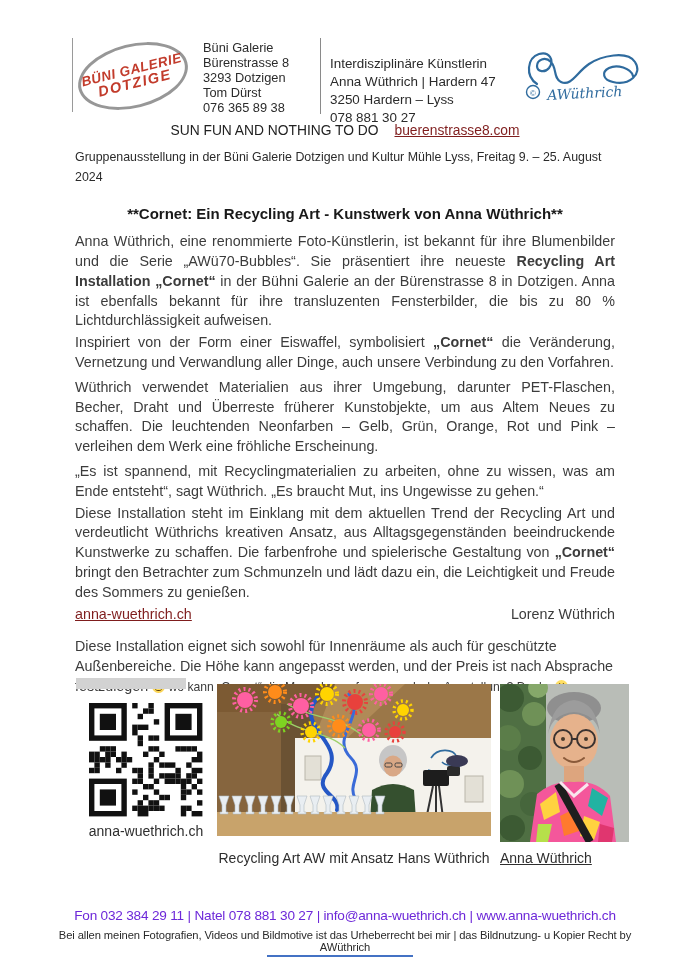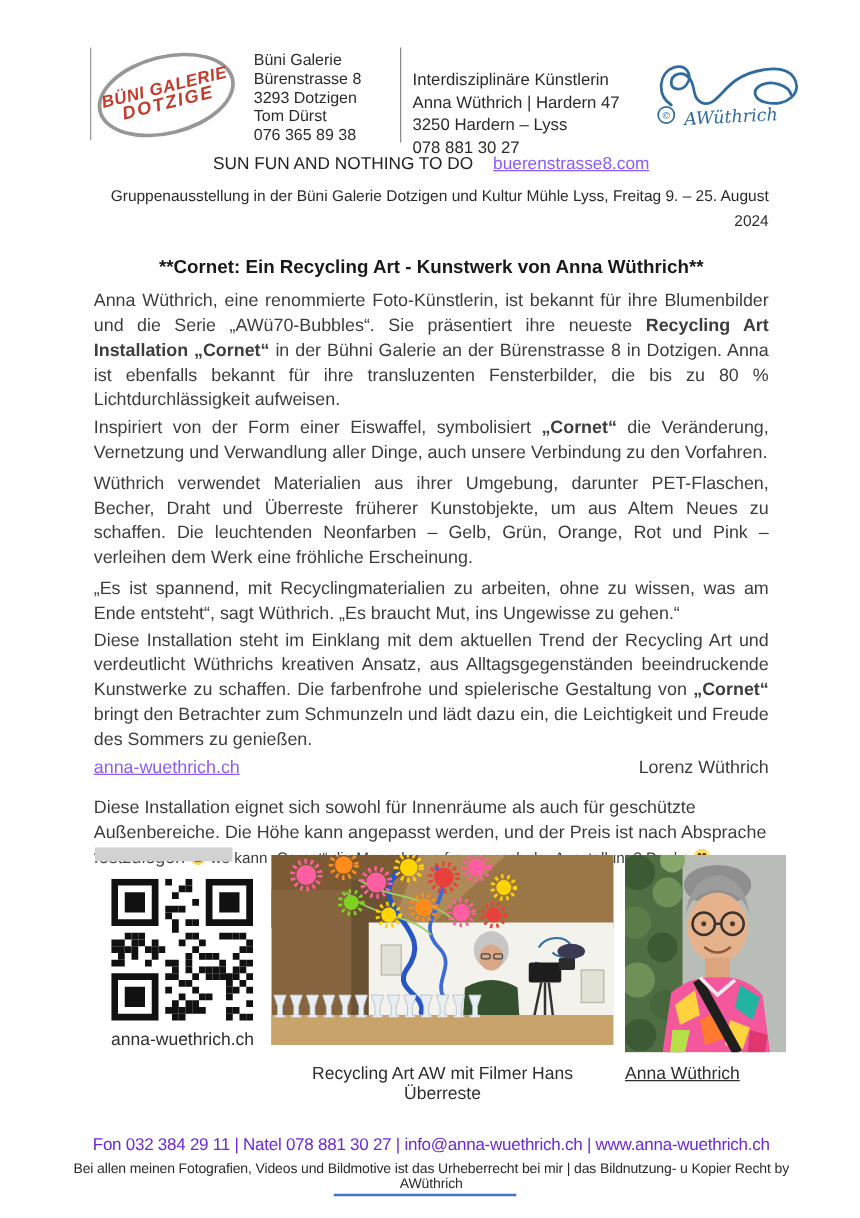--- a/index.html
+++ b/index.html
@@ -14,22 +14,22 @@
   .stamp-l2{font-size:14.5px;font-weight:bold;font-style:italic;color:#c23b2b;letter-spacing:1.5px;margin-top:-2px;white-space:nowrap;}
   .hdr-col{position:absolute;font-size:12.8px;line-height:15px;color:#2b2b2b;}
   .hdr-col1{left:203px;top:40px;}
   .hdr-col2{left:330px;top:43px;font-size:13.4px;line-height:18px;margin-top:12px;}
   .hdr-div{position:absolute;left:320px;top:38px;width:0;height:76px;border-left:1px solid #8a8a8a;}
   .aw-logo{position:absolute;left:515px;top:42px;width:130px;height:66px;}
   
   .content{position:absolute;left:75px;top:121px;width:540px;font-size:14.3px;line-height:19.8px;}
   .banner{text-align:center;font-size:13.8px;color:#222;margin-bottom:7px;}
   .banner .slogan{margin-right:16px;}
-  .link{color:#8b5cf6;text-decoration:underline;cursor:pointer;}
-  .event{text-align:right;font-size:12.4px;color:#2b2b2b;margin-bottom:17px;}
+  .link{color:#7f1d1d;text-decoration:underline;cursor:pointer;}
+  .event{text-align:left;font-size:12.4px;color:#2b2b2b;margin-bottom:17px;}
   .doc-title{text-align:center;font-size:15px;font-weight:bold;color:#191919;margin-bottom:8px;}
   p.body{margin:0 0 2px 0;text-align:justify;}
   p.mt{margin-top:5px;}
   .b{font-weight:bold;}
   .sm{font-size:12.2px;}
   .web-line{margin-top:7px;text-align:left;}
   .link-row{display:flex;justify-content:space-between;align-items:baseline;margin-top:1px;}
   .note{margin-top:13px;text-align:left;}
   .emoji{display:inline-block;width:13px;height:13px;border-radius:50%;vertical-align:-2px;position:relative;
      background:radial-gradient(circle at 35% 38%,#5a3a00 1.3px,rgba(0,0,0,0) 1.8px),
@@ -303,21 +303,21 @@
           <use href="#wg" x="78"></use>
           <use href="#wg" x="91"></use>
           <use href="#wg" x="104"></use>
         <use href="#wg" x="117"></use>
           <use href="#wg" x="130"></use>
           <use href="#wg" x="143"></use>
           <use href="#wg" x="156"></use>
       </g>
     </svg>
   </div>
-  <div class="cap cap-mid">Recycling Art AW mit Filmer Hans Überreste</div>
+  <div class="cap cap-mid">Recycling Art AW mit Ansatz Hans Wüthrich</div>
 
   <div class="photo photo-right">
     <svg width="129" height="158" viewBox="0 0 129 158">
       <rect width="129" height="158" fill="#b9bdb7"></rect>
       <rect width="46" height="158" fill="#4f6f43"></rect>
       <g>
         <circle cx="10" cy="14" r="14" fill="#3c5a33"></circle>
           <circle cx="34" cy="30" r="12" fill="#6f9157"></circle>
         <circle cx="8" cy="54" r="13" fill="#5b7d49"></circle>
           <circle cx="30" cy="74" r="12" fill="#3c5a33"></circle>

